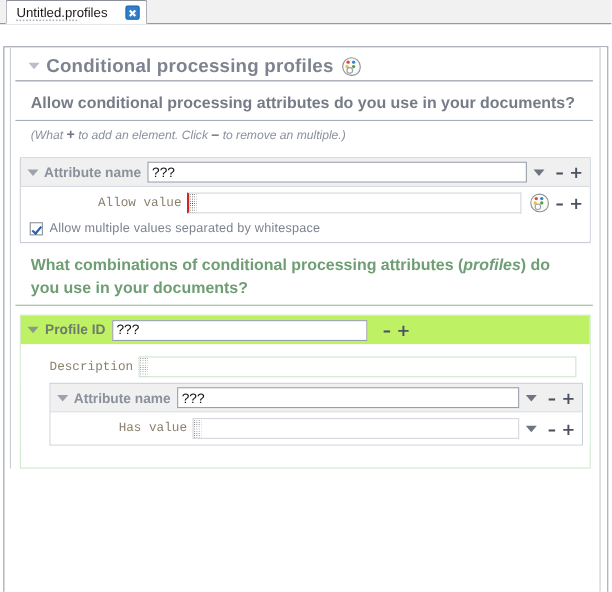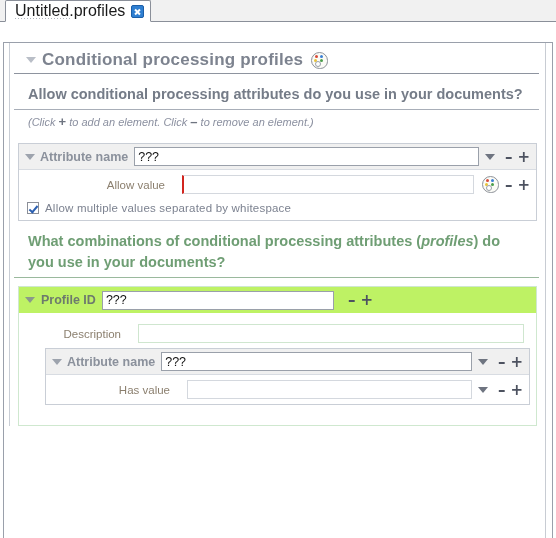--- a/index.html
+++ b/index.html
@@ -29,24 +29,24 @@
     display: flex; align-items: center;
     padding: 0 6px 0 9px;
     background: #ffffff;
     border: 1px solid #8a8f99;
     border-bottom: 1px solid #ffffff;
     border-top-left-radius: 2px;
     border-top-right-radius: 2px;
     box-sizing: border-box;
   }
   .tab-label {
-    font-size: 16px;
+    font-size: 12px;
     color: #1a1a1a;
     white-space: nowrap;
-    padding-right: 6px;
+    padding-right: 16px;
   }
   .tab-close {
     width: 13px; height: 13px;
     border-radius: 2px;
     background: #2f7fd1;
     border: 1px solid #1c5fa8;
     position: relative;
     box-sizing: border-box;
     flex: 0 0 auto;
   }
@@ -233,21 +233,22 @@
   .row-sub {
     display: flex; align-items: center;
     padding: 5px 6px 5px 0;
     background: #ffffff;
   }
   .sub-label {
     font-size: 11.5px;
     color: #8b7f6e;
     text-align: right;
     white-space: nowrap;
-    padding-right: 17px;
+    padding-right: 5px;
+    font-family: Liberation Mono, monospace;
   }
   .caret-dots {
     width: 7px; height: 17px;
     background-image: radial-gradient(#3a3a3a 0.55px, transparent 0.65px);
     background-size: 2px 2px;
     flex: 0 0 auto;
   }
   .inp {
     height: 19px;
     border: 1px solid #d4d8de;
@@ -331,21 +332,21 @@
           <i class="d1"></i>
             <i class="d2"></i>
             <i class="d3"></i>
             <i class="d4"></i>
             <i class="hole"></i>
         </span>
       </div>
 
       <div class="qheading grey">Allow conditional processing attributes do you use in your documents?</div>
 
-      <div class="hint"><span>(Click </span><b>+</b><span> to add an element. Click </span><b>–</b><span> to remove an element.)</span></div>
+      <div class="hint"><span>(What </span><b>+</b><span> to add an element. Click </span><b>–</b><span> to remove an multiple.)</span></div>
 
       <div class="block">
         <div class="row-head">
           <span class="tri"></span>
           <span class="lbl">Attribute name</span>
           <span class="field wide">
             <span class="qqq">???</span>
           </span>
           <span class="arrow-down"></span>
           <span class="pm">

